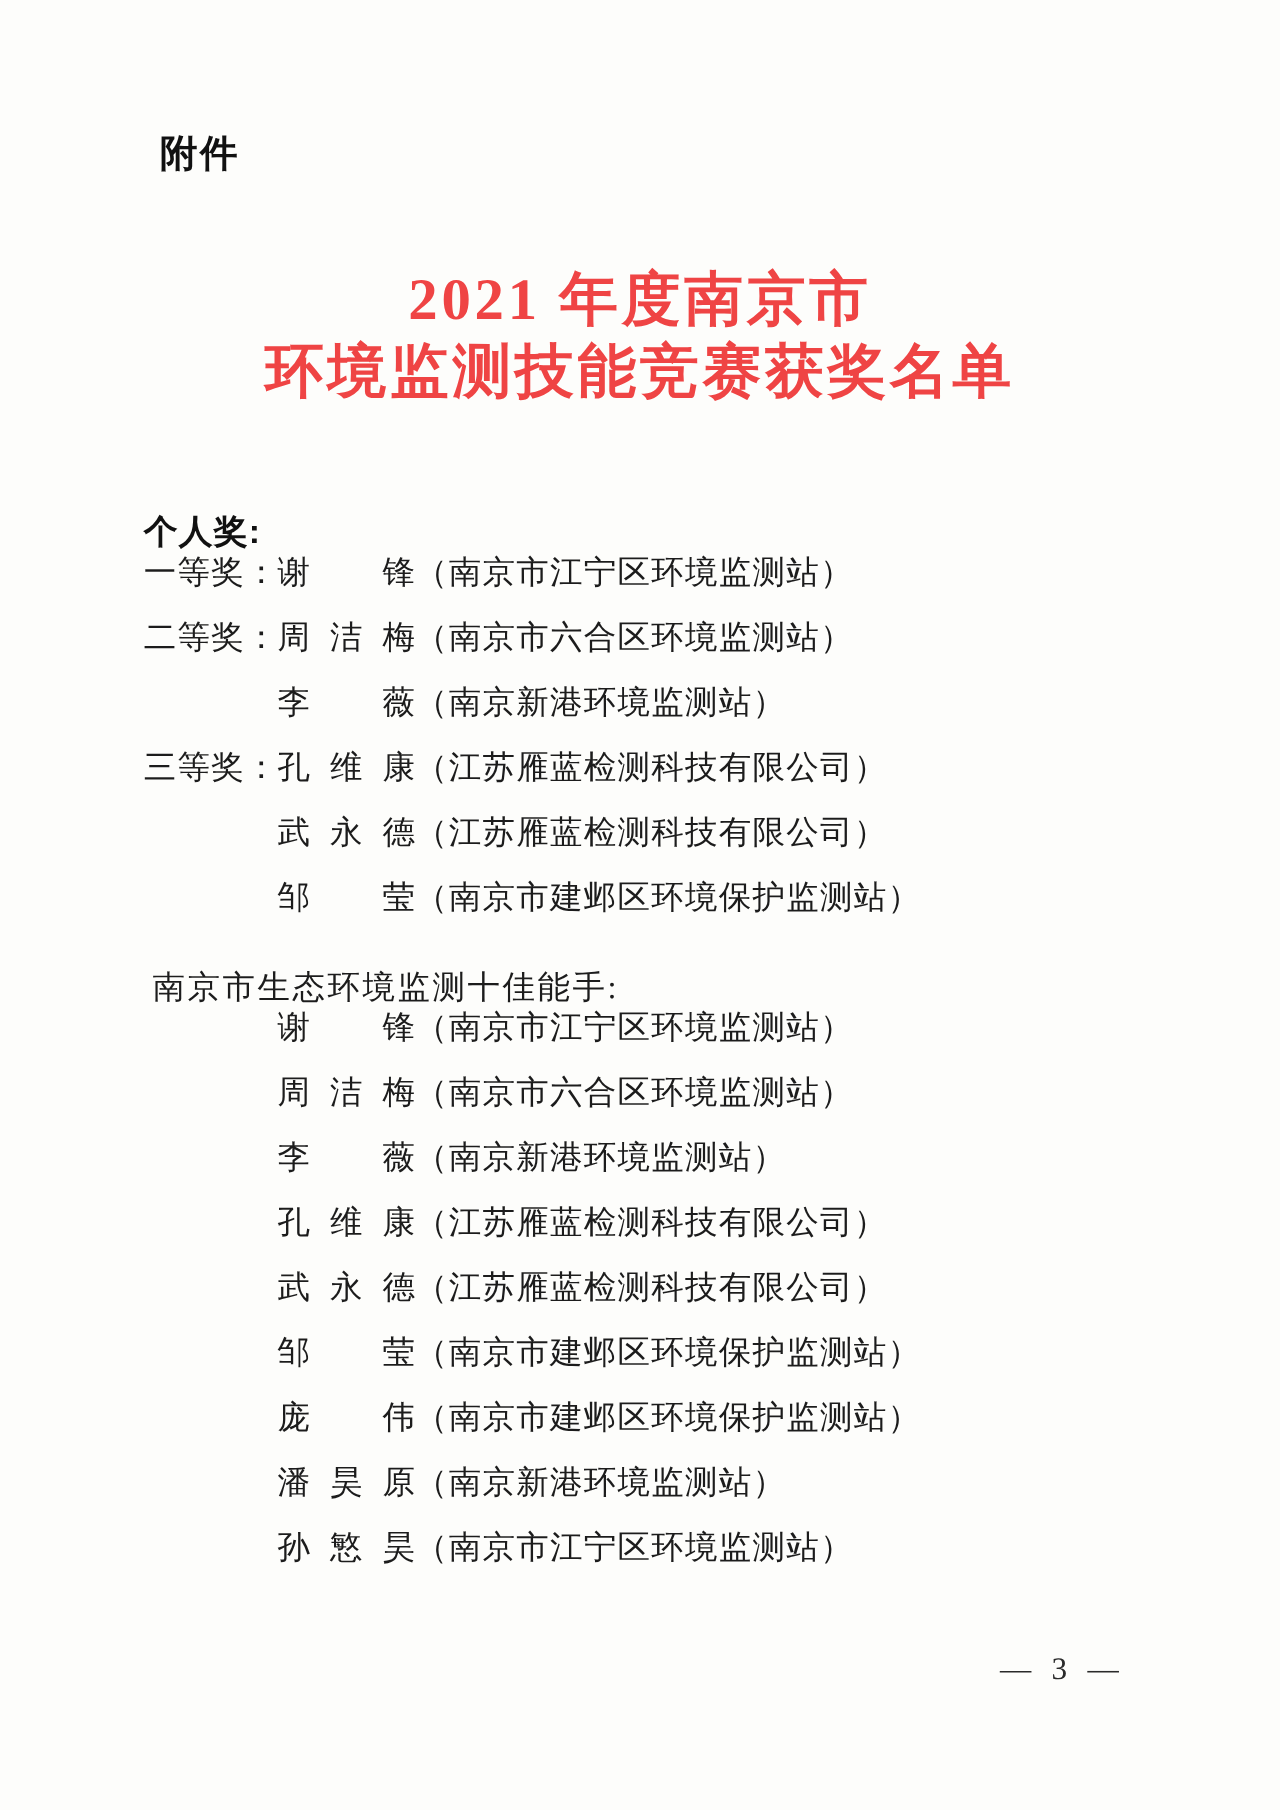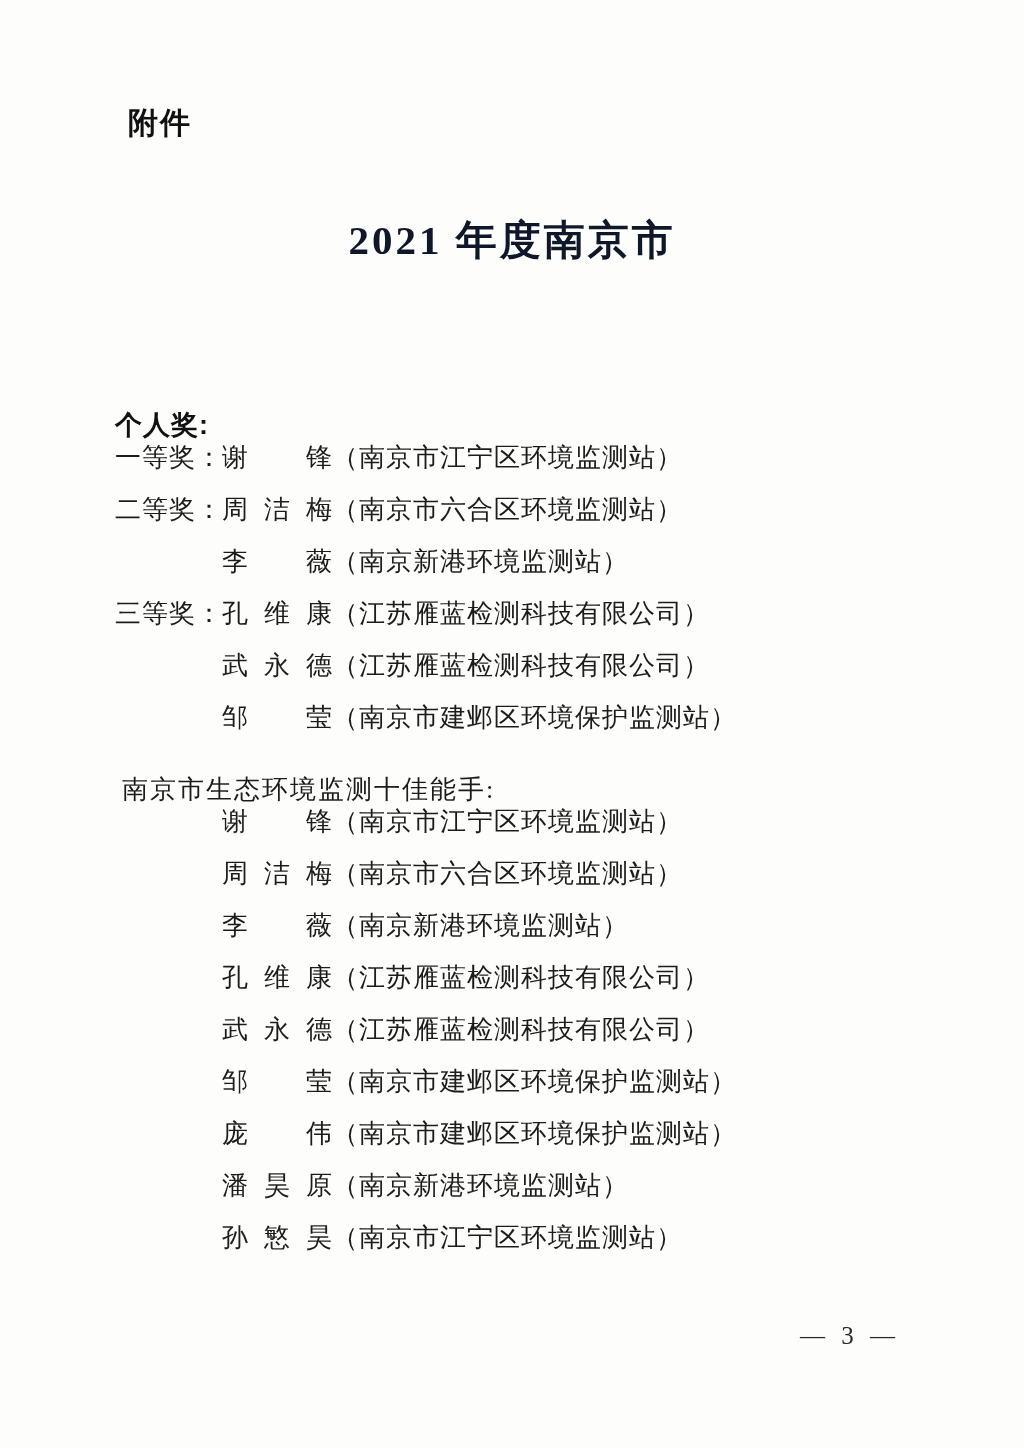--- a/index.html
+++ b/index.html
@@ -14,21 +14,21 @@
     box-shadow:0 0 4px rgba(0,0,0,.15);
   }
   .attachment{
     position:absolute;left:100px;top:103px;
     font-family:"Liberation Sans",sans-serif;
     font-weight:bold;font-size:30px;letter-spacing:2px;color:#111;margin-left:28px;
   }
   .title{
     position:absolute;top:211px;left:0;width:100%;
     text-align:center;font-weight:bold;
-    font-size:41px;line-height:58px;letter-spacing:3px;color:#0f172a;
+    font-size:47px;line-height:58px;letter-spacing:3px;color:#ef4444;
   }
   .content{
     position:absolute;left:115px;top:379px;width:840px;
   }
   .row{
     height:52px;display:flex;align-items:center;
     font-size:26px;white-space:nowrap;
   }
   .sec-individual{
     font-family:"Liberation Sans",sans-serif;
@@ -48,20 +48,21 @@
 </style>
 </head>
 <body>
 
 <div class="page">
 
   <div class="attachment">附件</div>
 
   <div class="title">
     <div>2021 年度南京市</div>
+    <div>环境监测技能竞赛获奖名单</div>
   </div>
 
   <div class="content">
 
     <div class="row">
       <span class="sec-individual">个人奖:</span>
     </div>
 
     <div class="row">
       <span class="label">一等奖：</span>

